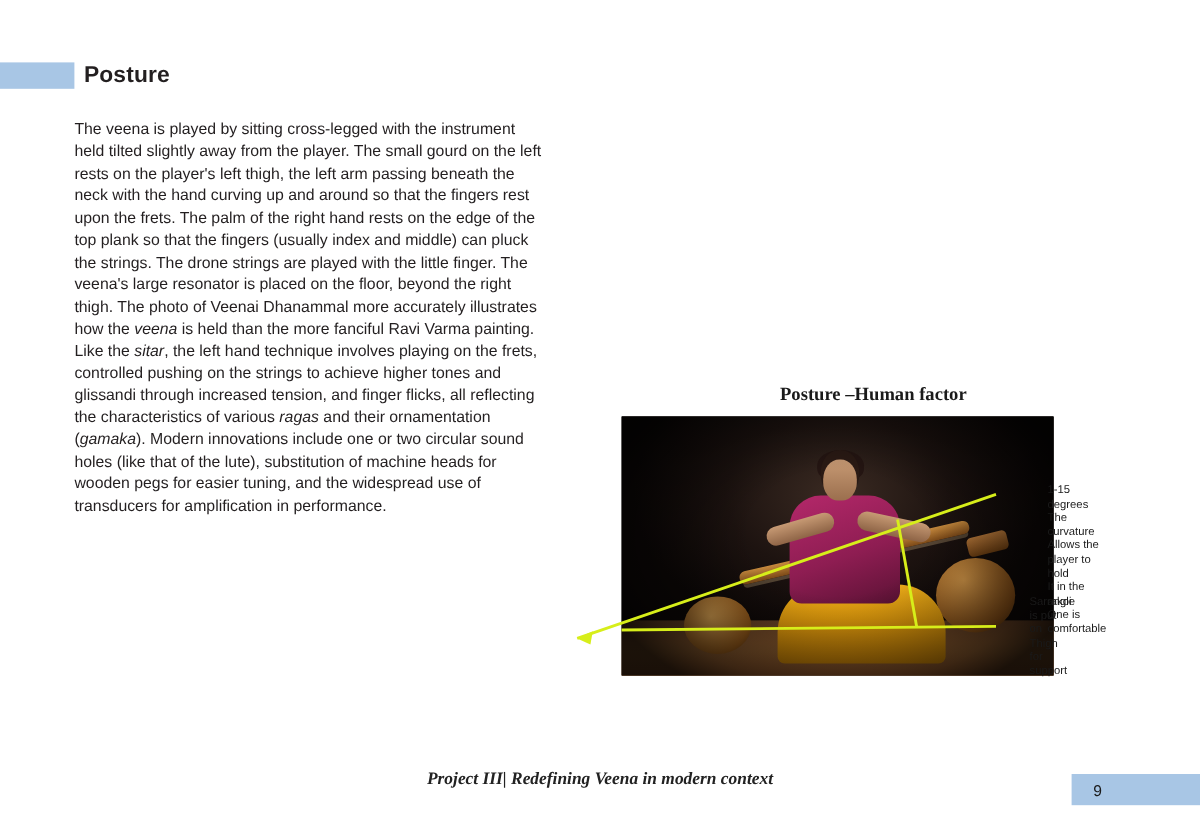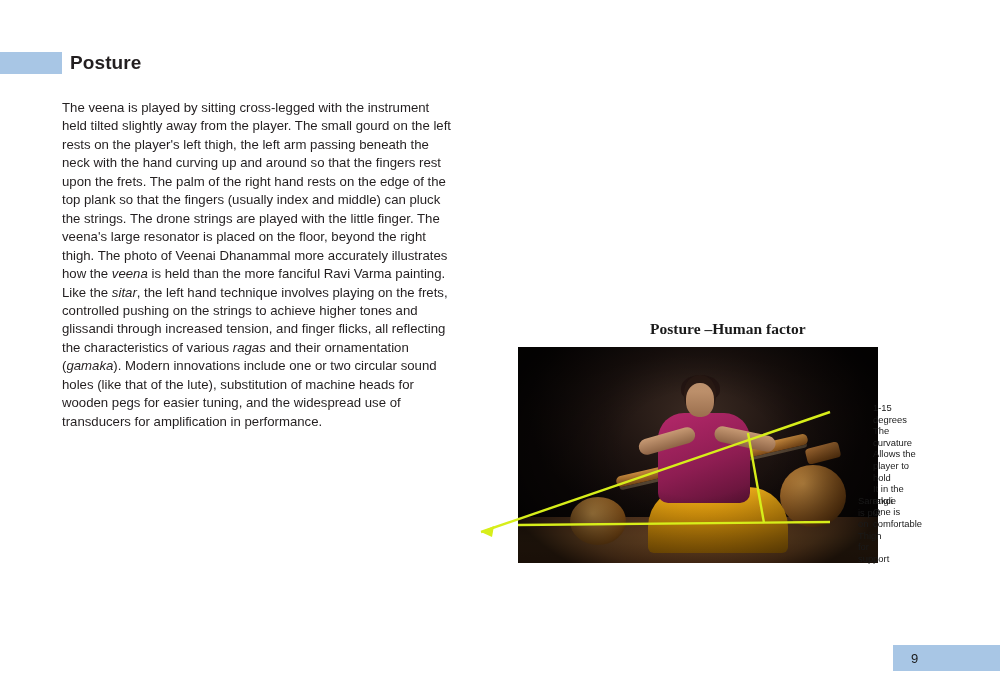--- a/index.html
+++ b/index.html
@@ -290,16 +290,20 @@
       <div class="callout callout-1">1-15 degrees
 The curvature
 Allows the player to hold
 It in the angle
 One is comfortable</div>
       <div class="callout callout-2">Sarrakoi is put on
 Thigh for support</div>
     </div>
   </div>
 
+  <div class="footer">
+    <span class="bold-part">Project III</span><span class="bold-part">|</span>
+    <span class="bold-part">Redefining Veena in modern context</span>
+  </div>
 
   <div class="page-number">9</div>
 
 </div>
 
 </body></html>

